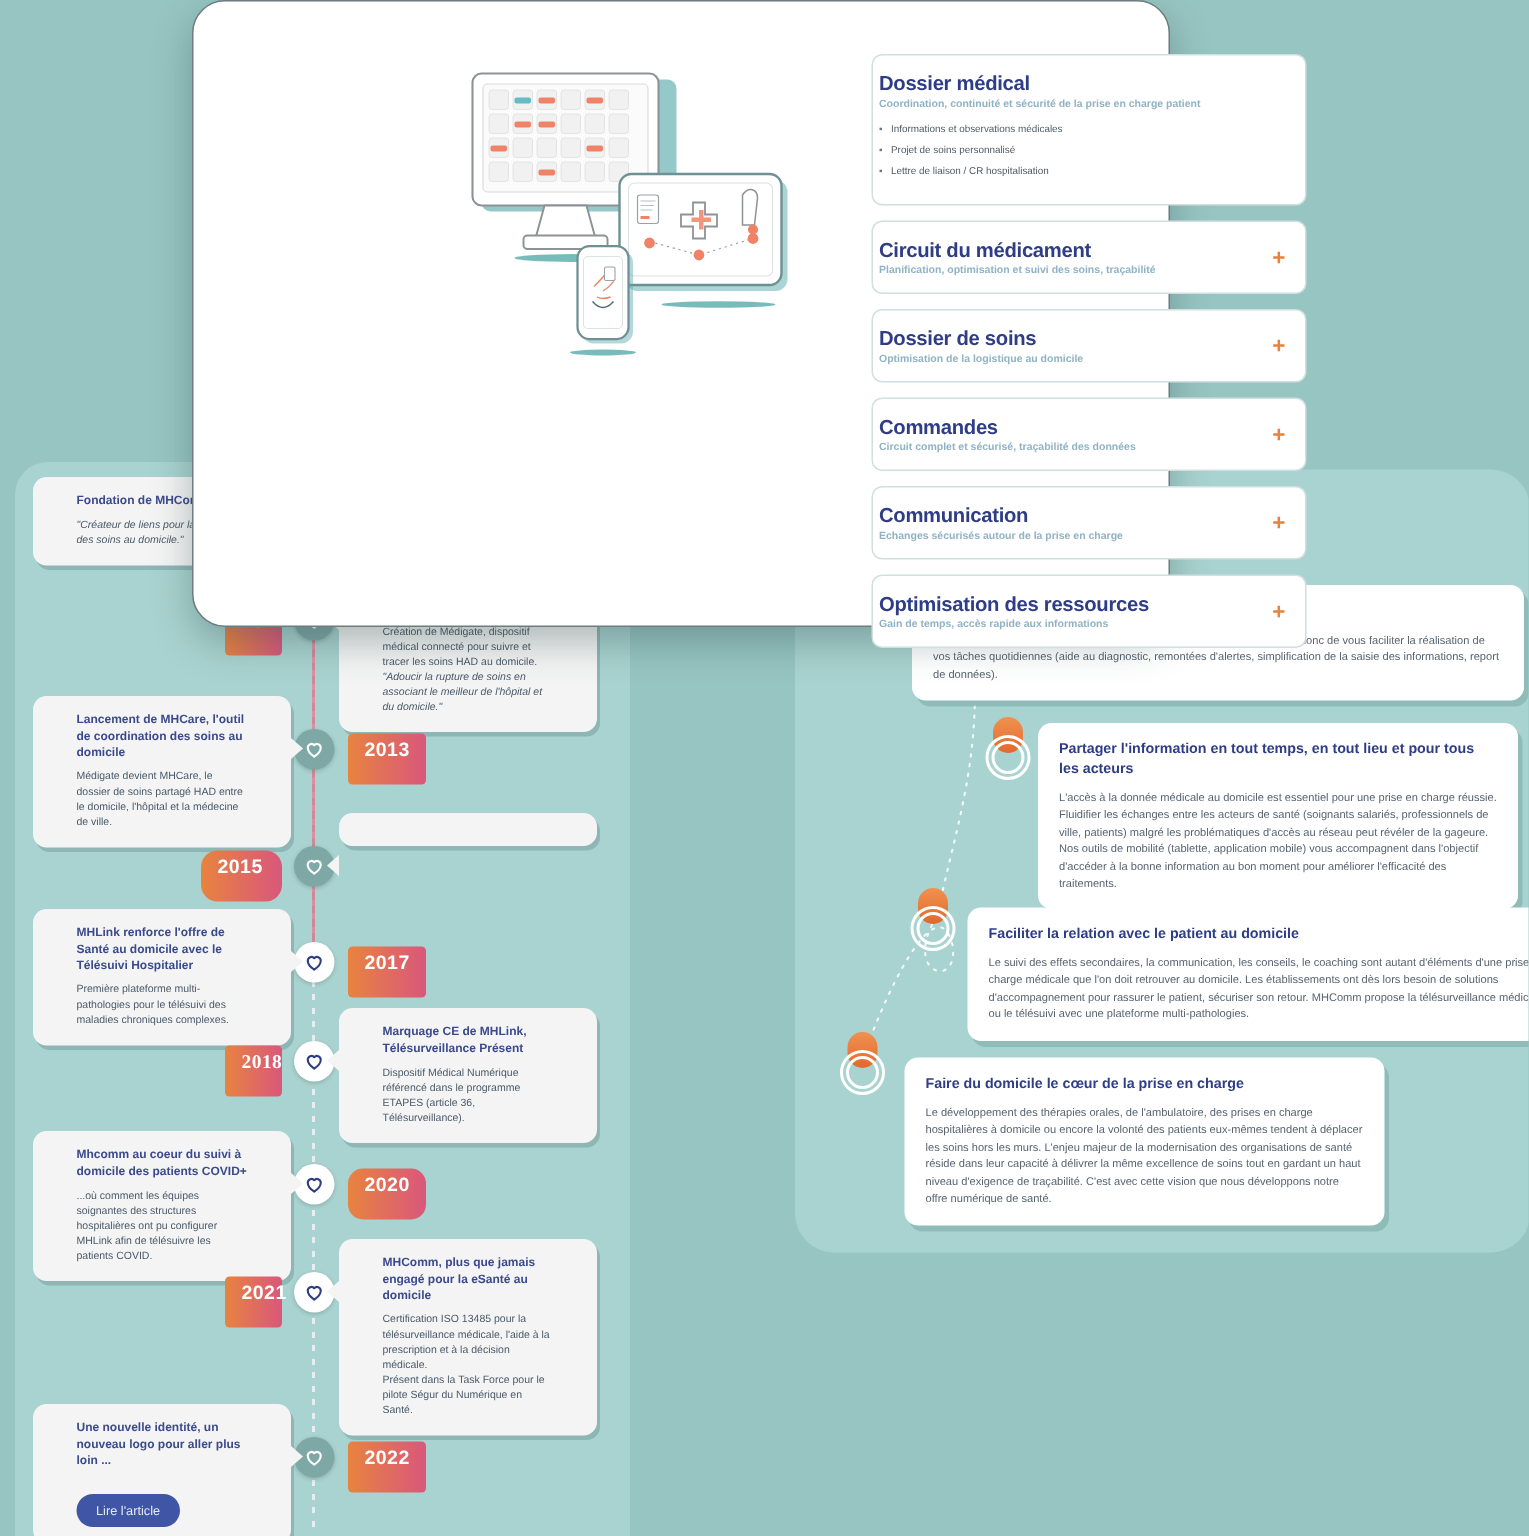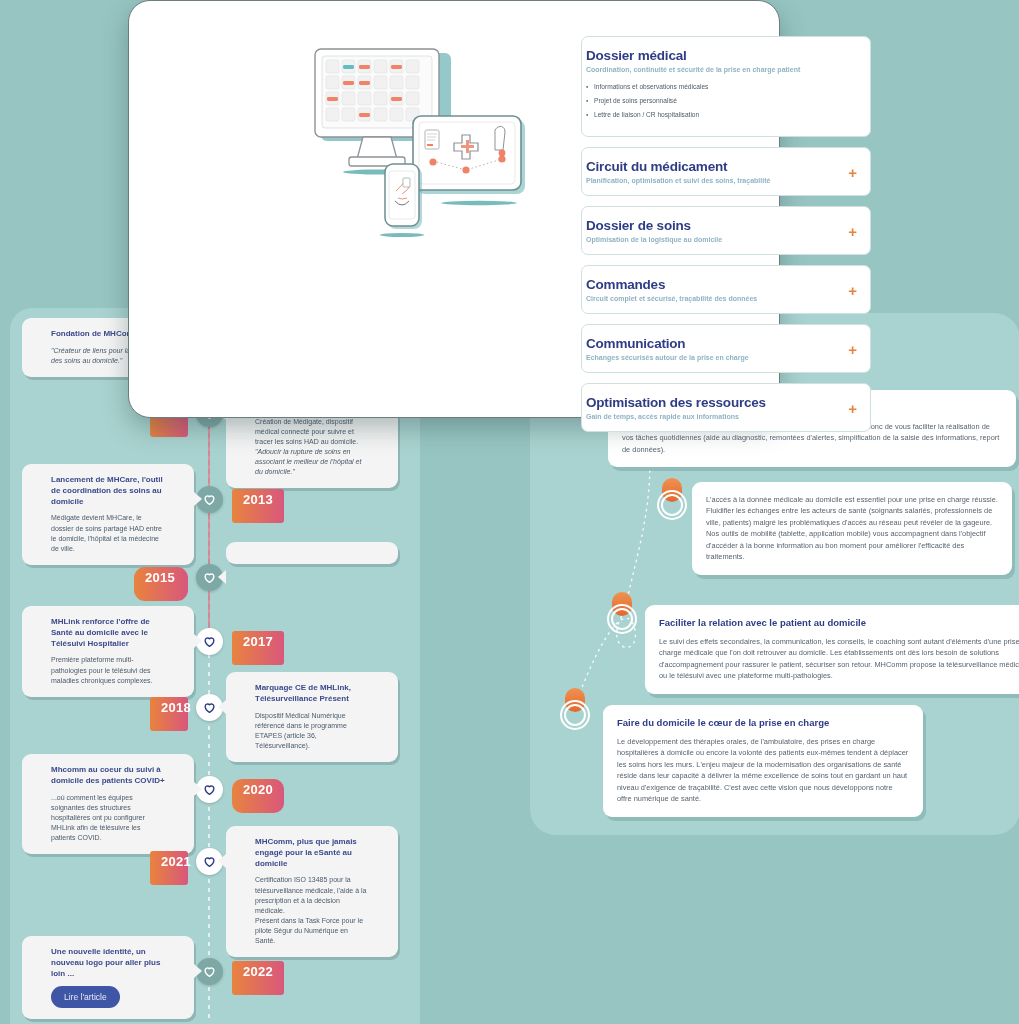--- a/index.html
+++ b/index.html
@@ -51,21 +51,21 @@
   }
   .tl-card p{ color:#4a5a6a; font-size:7px; line-height:1.45; }
   .tl-card p.italic{ font-style:italic; }
   .tl-beak{
     position:absolute; width:0;height:0;
     border-top:7px solid transparent; border-bottom:7px solid transparent;
   }
   .tl-beak.right{ border-left:8px solid #f4f4f4; right:-8px; top:28px; }
   .tl-beak.left{ border-right:8px solid #f4f4f4; left:-8px; top:28px; }
   .read-btn{
-    display:inline-block; margin-top:1px; background:#3f55a5; color:#e7eaf5;
+    display:inline-block; margin-top:11px; background:#3f55a5; color:#e7eaf5;
     font-size:8.5px; padding:6px 13px; border-radius:13px; border:none; cursor:pointer;
   }
 
   
   #value-panel{
     position:absolute; left:530px; top:313px; width:490px; height:522px;
     background:#a9d3d0; border-radius:26px;
   }
   #value-title{
     position:absolute; left:530px; top:328px; width:490px;
@@ -189,21 +189,21 @@
         <h4>MHLink renforce l'offre de Santé au domicile avec le Télésuivi Hospitalier</h4>
         <p class="">Première plateforme multi-pathologies pour le télésuivi des maladies chroniques complexes.</p>
       </div>
     </div>
     <div class="tl-row" style="top: 686px; height: 0px;">
       <div class="tl-node white" style="top: 8px; color: rgb(46, 61, 133);">
         <svg viewBox="0 0 24 24">
           <path d="M12 21s-8-5.2-8-11a4.6 4.6 0 0 1 8-3 4.6 4.6 0 0 1 8 3c0 5.8-8 11-8 11z" stroke="currentColor" stroke-width="2.6" fill="none" stroke-linejoin="round"></path>
         </svg>
       </div>
-      <div class="tl-year left" style="top: 11px; left: 150px;">2018</div>
+      <div class="tl-year left" style="top: 11px; left: 150px; font-family: Liberation Serif, serif;">2018</div>
       <div class="tl-card r" style="top: -14px;">
         <div class="tl-beak left"></div>
         <h4>Marquage CE de MHLink, Télésurveillance Présent</h4>
         <p class="">Dispositif Médical Numérique référencé dans le programme ETAPES (article 36, Télésurveillance).</p>
       </div>
     </div>
     <div class="tl-row" style="top: 768px; height: 0px;">
       <div class="tl-node white" style="top: 8px; color: rgb(46, 61, 133);">
         <svg viewBox="0 0 24 24">
           <path d="M12 21s-8-5.2-8-11a4.6 4.6 0 0 1 8-3 4.6 4.6 0 0 1 8 3c0 5.8-8 11-8 11z" stroke="currentColor" stroke-width="2.6" fill="none" stroke-linejoin="round"></path>
@@ -245,20 +245,21 @@
 <div id="value-title">... création de valeur</div>
 <svg id="dotpath" viewBox="0 0 490 500">
   <path d="M 200 10 C 160 40, 120 60, 120 130 C 120 190, 105 230, 95 280 C 70 320, 110 330, 105 300 C 95 260, 60 330, 42 385" fill="none" stroke="#ffffff" stroke-width="1.4" stroke-dasharray="1.5 5" stroke-linecap="round" opacity=".85"></path>
 </svg>
 <div id="value-cards">
     <div class="val-card" style="left: 608px; top: 390px; width: 408px;">
       <h4>... et paramédicale</h4>
       <p>... numérique se doit d'être générateur de gain de temps. Notre priorité est donc de vous faciliter la réalisation de vos tâches quotidiennes (aide au diagnostic, remontées d'alertes, simplification de la saisie des informations, report de données).</p>
     </div>
     <div class="val-card" style="left: 692px; top: 482px; width: 320px;">
+      <h4>Partager l'information en tout temps, en tout lieu et pour tous les acteurs</h4>
       <p>L'accès à la donnée médicale au domicile est essentiel pour une prise en charge réussie. Fluidifier les échanges entre les acteurs de santé (soignants salariés, professionnels de ville, patients) malgré les problématiques d'accès au réseau peut révéler de la gageure. Nos outils de mobilité (tablette, application mobile) vous accompagnent dans l'objectif d'accéder à la bonne information au bon moment pour améliorer l'efficacité des traitements.</p>
     </div>
     <div class="pin" style="left: 657px; top: 478px;">
       <div class="ball"></div>
       <div class="ring"></div>
       <div class="ring2"></div>
     </div>
     <div class="val-card" style="left: 645px; top: 605px; width: 408px;">
       <h4>Faciliter la relation avec le patient au domicile</h4>
       <p>Le suivi des effets secondaires, la communication, les conseils, le coaching sont autant d'éléments d'une prise en charge médicale que l'on doit retrouver au domicile. Les établissements ont dès lors besoin de solutions d'accompagnement pour rassurer le patient, sécuriser son retour. MHComm propose la télésurveillance médicale ou le télésuivi avec une plateforme multi-pathologies.</p>

